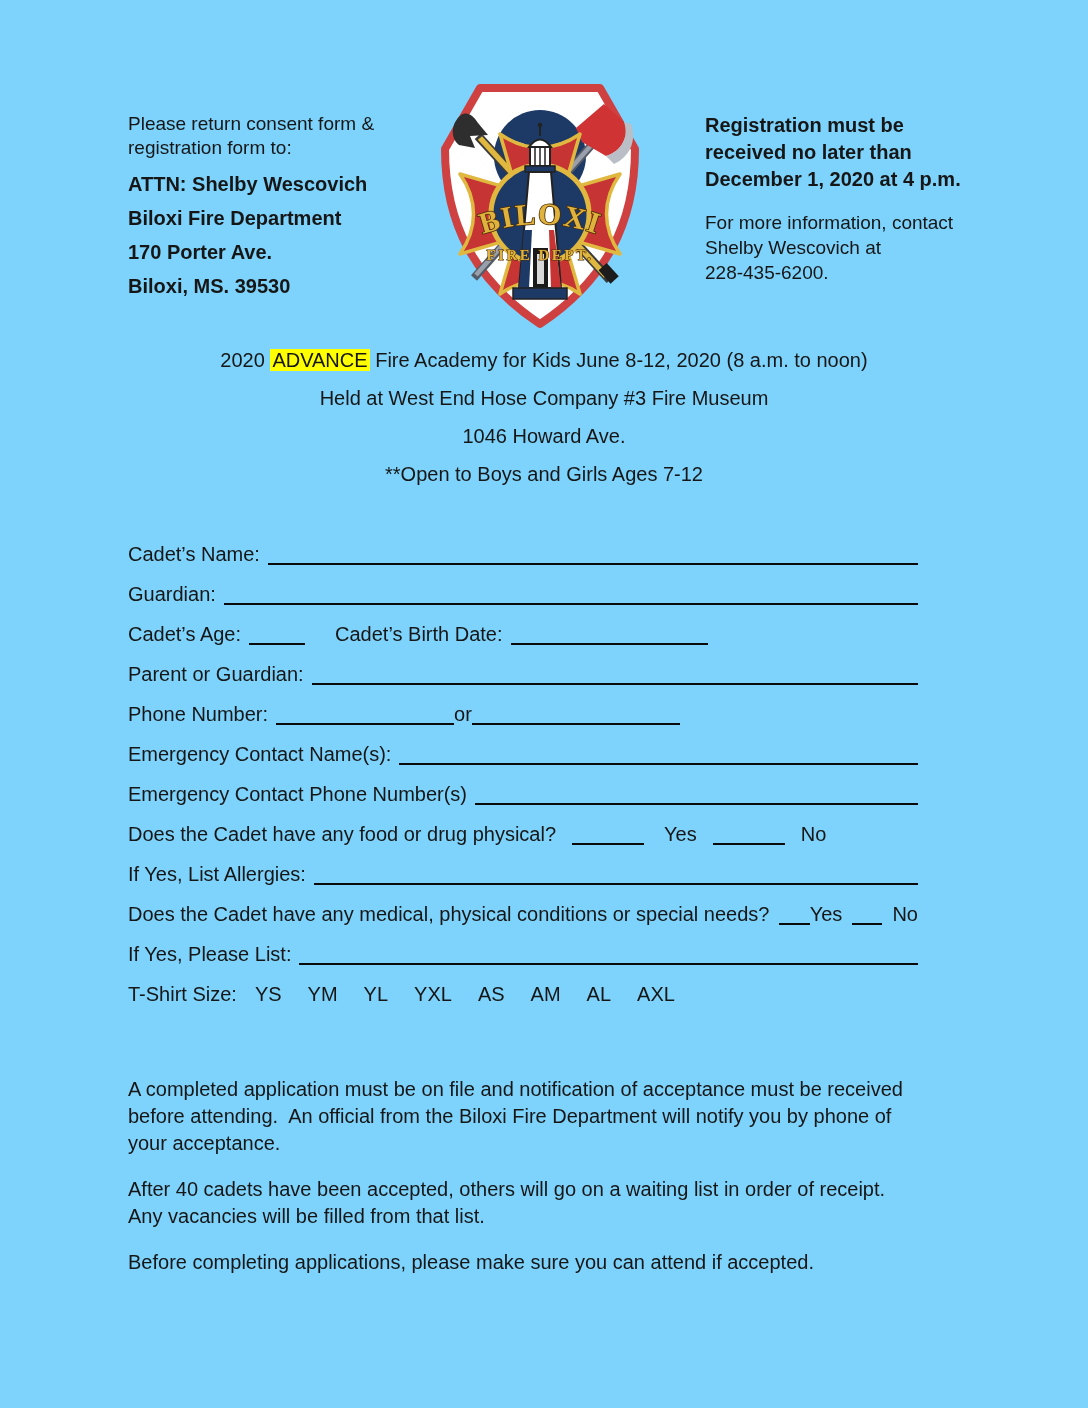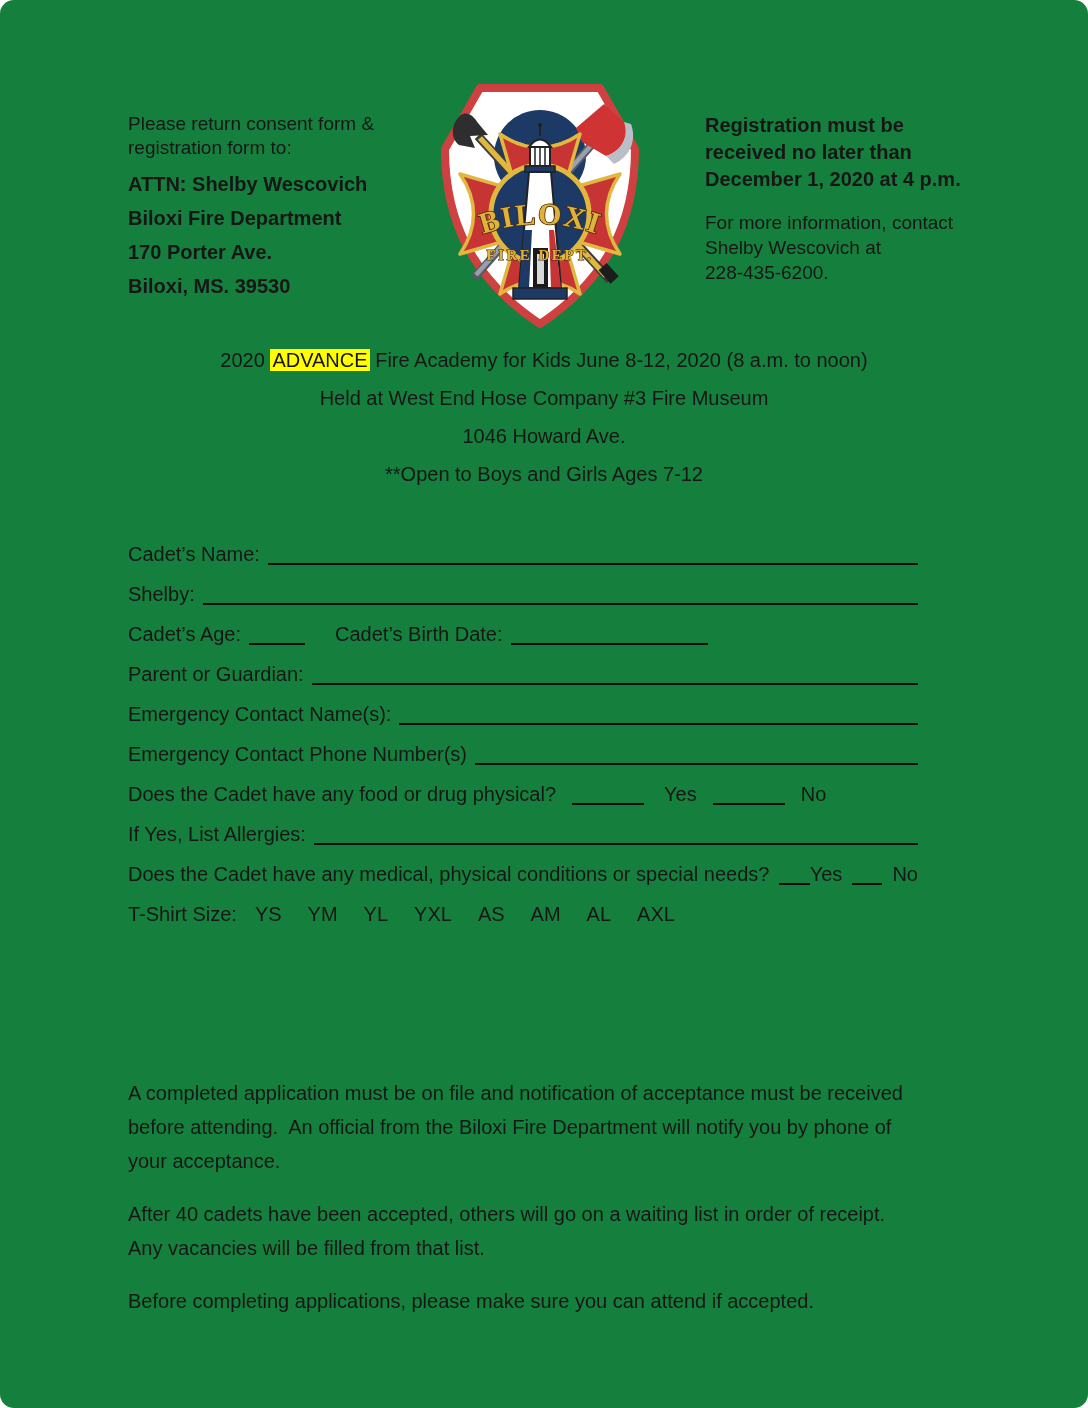--- a/index.html
+++ b/index.html
@@ -1,24 +1,23 @@
 <!DOCTYPE html>
 <html><head>
 <meta charset="utf-8">
 <style>
   html, body { margin: 0; padding: 0; background: #ffffff; }
   .page {
     position: relative;
     width: 1088px;
     height: 1408px;
-    background: #15803d;
+    background: #7dd3fc;
     font-family: "Liberation Sans", sans-serif;
     color: #161616;
     overflow: hidden;
-    border-radius: 14px;
   }
 
   
   .return-block { position: absolute; left: 128px; top: 112px; width: 300px; }
   .return-intro { font-size: 19px; line-height: 24px; margin: 0 0 14px 0; white-space: pre-line; }
   .return-line { font-weight: bold; font-size: 20px; line-height: 20px; margin: 0 0 14px 0; }
 
   .badge-wrap { position: absolute; left: 428px; top: 82px; width: 224px; height: 250px; }
 
   .deadline-block { position: absolute; left: 705px; top: 112px; width: 300px; }
@@ -51,21 +50,21 @@
   .gap16 { margin-left: 16px; }
   .gap20 { margin-left: 20px; }
   .gap30 { margin-left: 30px; }
   .gap10 { margin-left: 10px; }
   .tshirt-label { margin-right: 18px; }
   .tshirt-sizes { display: inline; }
   .tshirt-size { margin-right: 26px; margin-top: 7px; }
 
   
   .footer-block { position: absolute; left: 128px; top: 1076px; width: 856px; }
-  .footer-para { font-size: 20px; line-height: 34px; margin: 0 0 19px 0; white-space: pre-wrap; }
+  .footer-para { font-size: 20px; line-height: 27px; margin: 0 0 19px 0; white-space: pre-wrap; }
 </style>
 </head>
 <body>
 
 <div class="page">
 
   <div class="return-block">
     <p class="return-intro">Please return consent form &amp;
 registration form to:</p>
     <div>
@@ -161,32 +160,38 @@
     <p class="title-line">1046 Howard Ave.</p>
     <p class="title-line">**Open to Boys and Girls Ages 7-12</p>
   </div>
 
   <div class="form-block">
     <div class="frow">
       <span>Cadet’s Name:</span>
       <span class="blank grow"></span>
     </div>
     <div class="frow">
-      <span>Shelby:</span>
+      <span>Guardian:</span>
       <span class="blank grow"></span>
     </div>
     <div class="frow">
       <span>Cadet’s Age:</span>
       <span class="blank w56"></span>
       <span class="gap30">Cadet’s Birth Date:</span>
       <span class="blank w197"></span>
     </div>
     <div class="frow">
       <span>Parent or Guardian:</span>
       <span class="blank grow"></span>
+    </div>
+    <div class="frow">
+      <span>Phone Number:</span>
+      <span class="blank w178"></span>
+      <span>or</span>
+      <span class="blank w208"></span>
     </div>
     <div class="frow">
       <span>Emergency Contact Name(s):</span>
       <span class="blank grow"></span>
     </div>
     <div class="frow">
       <span>Emergency Contact Phone Number(s)</span>
       <span class="blank grow"></span>
     </div>
     <div class="frow">
@@ -201,20 +206,24 @@
       <span class="blank grow"></span>
     </div>
     <div class="frow">
       <span>Does the Cadet have any medical, physical conditions or special needs?</span>
       <span class="blank w42a"></span>
       <span>Yes</span>
       <span class="blank w42b"></span>
       <span class="gap10">No</span>
     </div>
     <div class="frow">
+      <span>If Yes, Please List:</span>
+      <span class="blank grow"></span>
+    </div>
+    <div class="frow">
       <span class="tshirt-label">T-Shirt Size:</span>
       <span class="tshirt-sizes"><span class="tshirt-size">YS</span><span class="tshirt-size">YM</span><span class="tshirt-size">YL</span><span class="tshirt-size">YXL</span><span class="tshirt-size">AS</span><span class="tshirt-size">AM</span><span class="tshirt-size">AL</span><span class="tshirt-size">AXL</span></span>
     </div>
   </div>
 
   <div class="footer-block">
 
       <p class="footer-para">A completed application must be on file and notification of acceptance must be received
 before attending.  An official from the Biloxi Fire Department will notify you by phone of
 your acceptance.</p>

